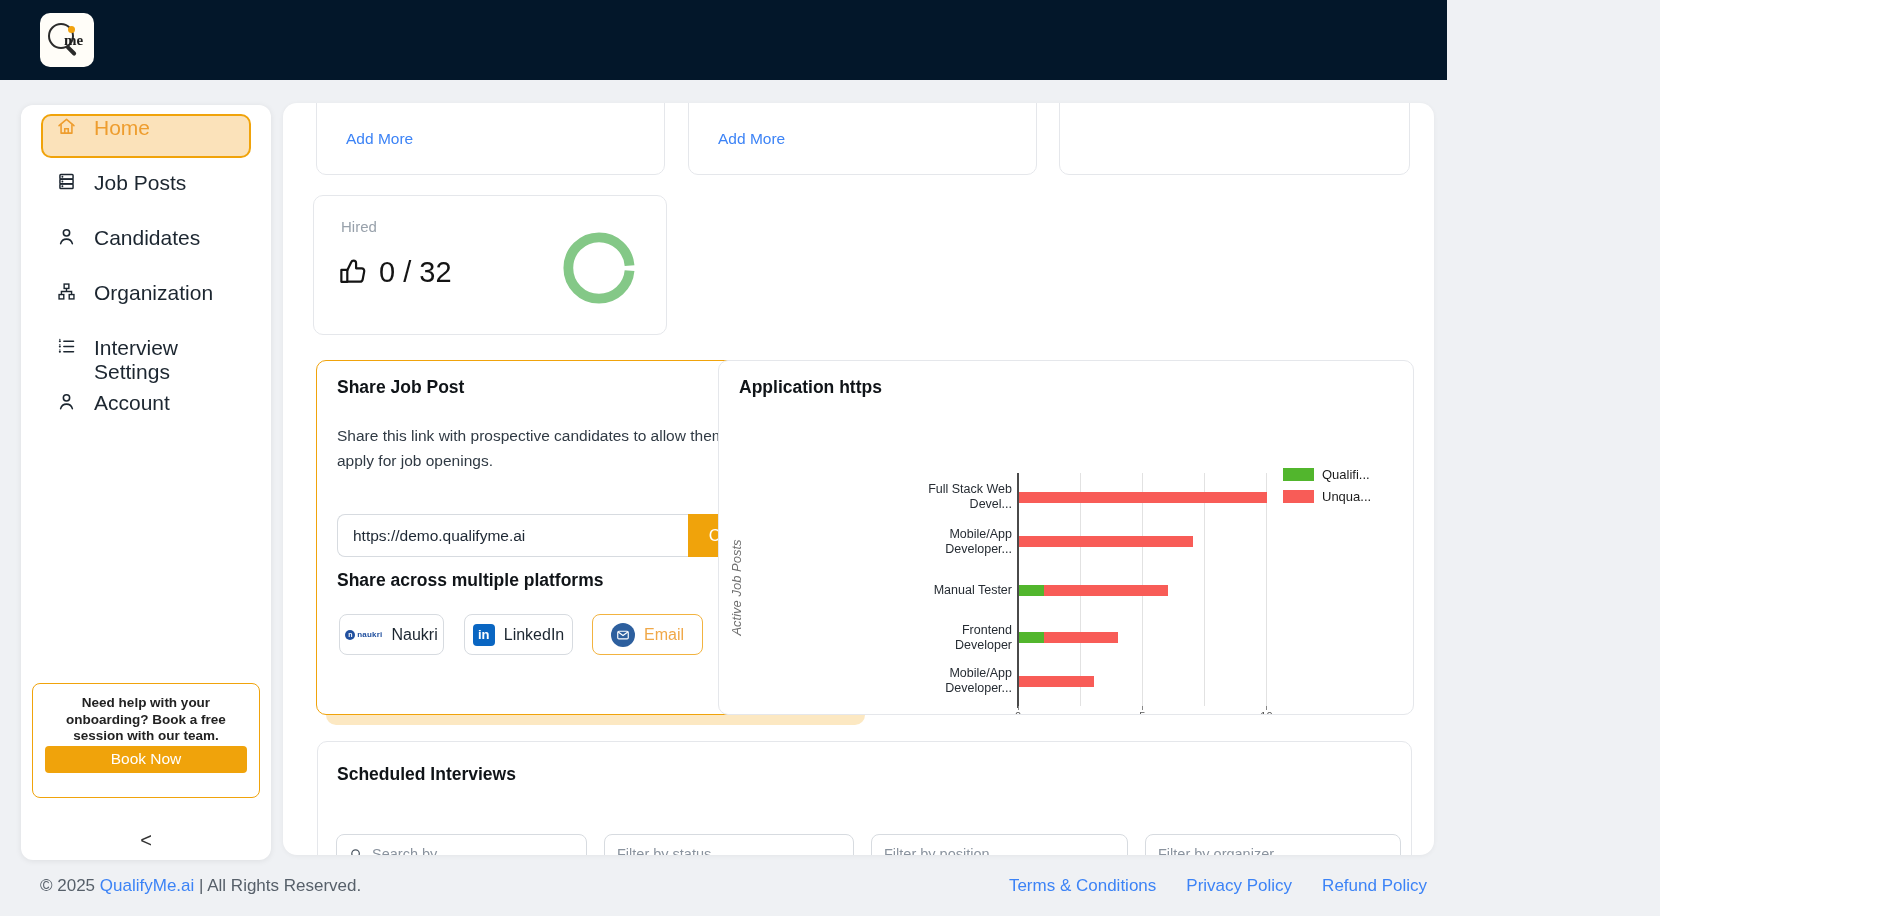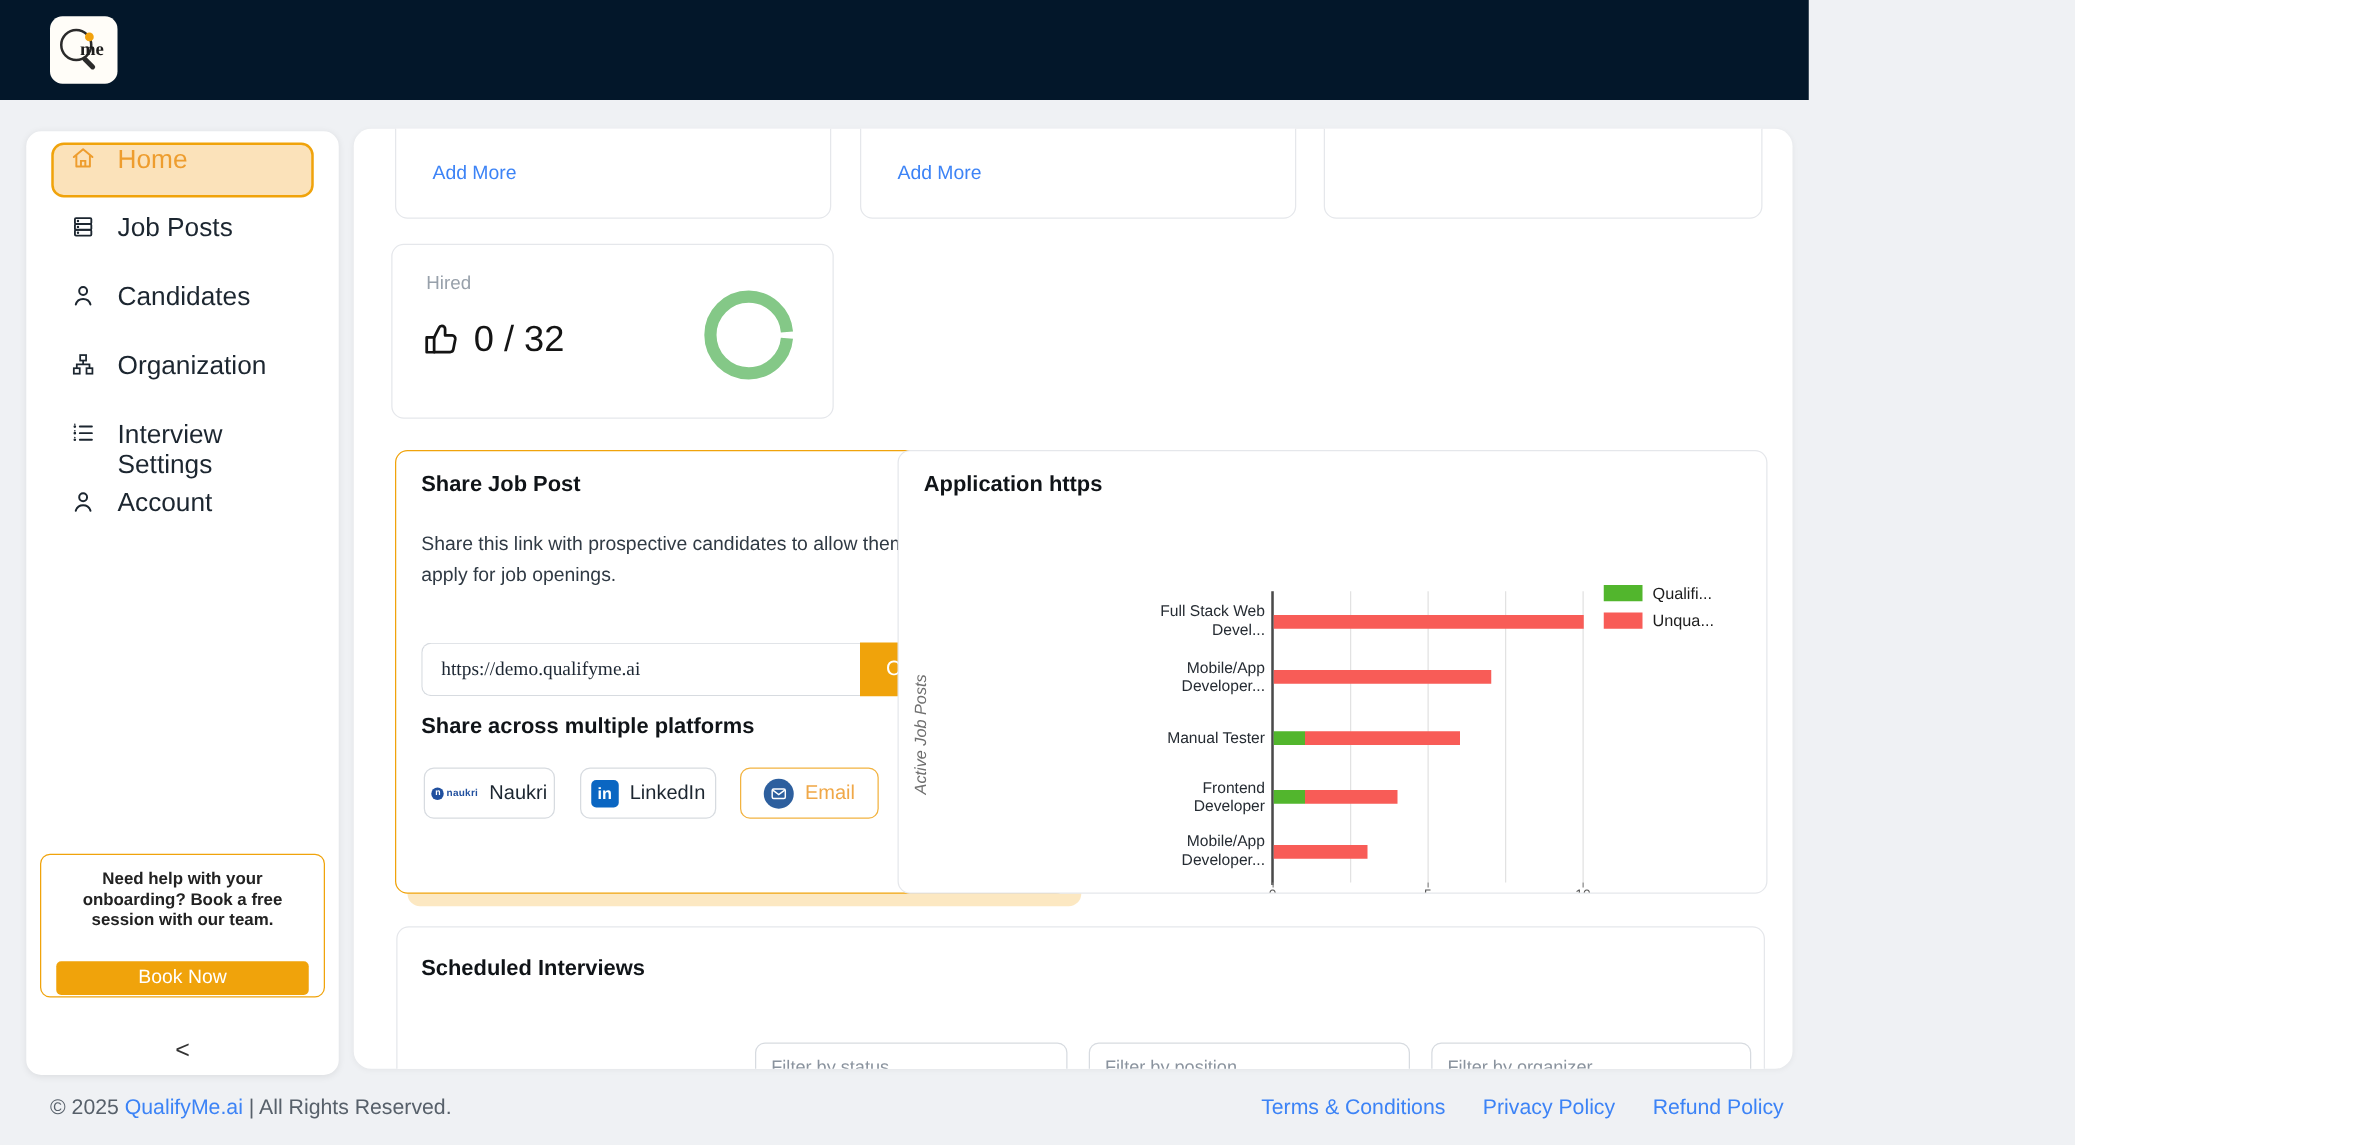--- a/index.html
+++ b/index.html
@@ -18,21 +18,21 @@
   .signout { position:absolute; right:36px; top:0; height:80px; display:flex; align-items:center; gap:9px; color:#fff; font-size:17.5px; cursor:pointer; }
 
   
   .sidebar { position:absolute; left:21px; top:105px; width:250px; height:755px; background:#fff; border-radius:12px; box-shadow:0 1px 6px rgba(0,0,0,.08); }
   .side-list { display:flex; flex-direction:column; padding-top:9px; row-gap:11px; }
   .side-item { height:44px; margin:0 20px; display:flex; align-items:flex-start; padding-left:13px; gap:17px; color:#1c2630; font-size:21px; border:2px solid transparent; border-radius:10px; cursor:pointer; }
   .side-item svg { width:21px; height:21px; flex:0 0 21px; }
   .side-item.active { background:#fbe2ba; border-color:#f0a30b; color:#ee9d2e; }
   .help-box { position:absolute; left:11px; right:11px; top:578px; height:115px; border:1px solid #f0a30b; border-radius:8px; padding:11px 12px 10px; }
   .help-text { font-size:13.5px; font-weight:700; color:#222; text-align:center; line-height:1.23; }
-  .book-now { display:block; width:100%; height:27px; margin-top:24px; background:#f0a30b; border:none; border-radius:4px; color:#fff; font-size:15.5px; font-family:inherit; cursor:pointer; }
+  .book-now { display:block; width:100%; height:27px; margin-top:1px; background:#f0a30b; border:none; border-radius:4px; color:#fff; font-size:15.5px; font-family:inherit; cursor:pointer; }
   .collapse { position:absolute; bottom:8px; left:0; width:100%; text-align:center; font-size:20px; color:#333; cursor:pointer; }
 
   
   .panel { position:absolute; left:283px; top:103px; width:1151px; height:752px; background:#fff; border-radius:14px; overflow:hidden; box-shadow:0 1px 5px rgba(0,0,0,.05); }
   .card { position:absolute; background:#fff; border:1px solid #e5e7eb; border-radius:10px; }
   .top-card { top:-30px; height:102px; padding:56px 0 0 29px; }
   .top-card .addmore { color:#3c83f6; font-size:15.5px; cursor:pointer; text-decoration:none; }
   #top-card-1 { left:33px; width:349px; }
   #top-card-2 { left:405px; width:349px; }
   #top-card-3 { left:776px; width:351px; }
@@ -42,21 +42,21 @@
   .hired-label { position:absolute; left:27px; top:22px; font-size:15px; color:#98a1ab; }
   .hired-value { position:absolute; left:24px; top:60px; display:flex; align-items:center; gap:10px; font-size:29px; color:#141414; }
   .hired-value svg { width:31px; height:31px; }
   .donut { position:absolute; left:245px; top:32px; width:80px; height:80px; }
 
   
   #share-card { left:33px; top:257px; width:539px; height:355px; border:1px solid #f0a30b; box-shadow:10px 10px 0 rgba(242,162,13,.25); }
   .share-title { position:absolute; left:20px; top:16px; font-size:17.5px; font-weight:700; color:#101418; }
   .share-desc { position:absolute; left:20px; top:62px; width:496px; font-size:15.5px; color:#303a44; line-height:1.62; }
   .link-group { position:absolute; left:20px; top:153px; height:43px; display:flex; }
-  .link-input { width:351px; height:43px; border:1px solid #d7dbe0; border-right:none; border-radius:8px 0 0 8px; padding:0 15px; font-size:15.5px; color:#1d2733; font-family:Liberation Serif, serif; outline:none; background:#fff; }
+  .link-input { width:351px; height:43px; border:1px solid #d7dbe0; border-right:none; border-radius:8px 0 0 8px; padding:0 15px; font-size:15.5px; color:#1d2733; font-family:Liberation Sans, sans-serif; outline:none; background:#fff; }
   .copy-btn { width:80px; height:43px; background:#f0a30b; color:#fff; border:none; border-radius:0 8px 8px 0; font-size:16.5px; font-family:inherit; cursor:pointer; }
   .expand-btn { position:absolute; left:463px; top:153px; width:57px; height:43px; background:#fff; border:1px solid #d7dbe0; border-radius:8px; display:flex; align-items:center; justify-content:center; cursor:pointer; }
   .share-sub { position:absolute; left:20px; top:209px; font-size:17.5px; font-weight:700; color:#101418; }
   .plat-btn { position:absolute; top:253px; height:41px; background:#fff; border:1px solid #d7dbe0; border-radius:8px; display:flex; align-items:center; justify-content:center; gap:9px; font-size:16px; color:#1c2630; cursor:pointer; }
   #plat-naukri { left:22px; width:105px; }
   #plat-linkedin { left:147px; width:109px; }
   #plat-email { left:275px; width:111px; border-color:#f2b340; color:#f0a848; }
   #plat-others { left:404px; width:102px; }
   .naukri-logo { display:flex; align-items:center; gap:2px; }
   .naukri-circle { width:10px; height:10px; border-radius:50%; background:#21509f; color:#fff; font-size:7px; font-weight:700; display:flex; align-items:center; justify-content:center; }
@@ -285,20 +285,27 @@
             <div class="xtick-label" style="left: 291px; top: 349px;">0</div>
             <div class="xtick" style="left: 423.2px; top: 345px;"></div>
             <div class="xtick-label" style="left: 415.2px; top: 349px;">5</div>
             <div class="xtick" style="left: 547.4px; top: 345px;"></div>
             <div class="xtick-label" style="left: 539.4px; top: 349px;">10</div>
           </div>
       </div>
 
       <div class="card" id="sched-card">
         <div class="sched-title">Scheduled Interviews</div>
+        <div class="sched-input" id="sched-search">
+          <svg viewBox="0 0 24 24" width="15" height="15" fill="none" stroke="#4a5560" stroke-width="2">
+            <circle cx="10.5" cy="10.5" r="6"></circle>
+              <path d="m15.2 15.2 4.6 4.6" stroke-linecap="round"></path>
+          </svg>
+          <span class="grow">Search by...</span>
+        </div>
         <div class="sched-input" id="sched-f1">
           <span class="grow">Filter by status</span>
           <span class="chev">⌄</span>
         </div>
         <div class="sched-input" id="sched-f2">
           <span class="grow">Filter by position</span>
           <span class="chev">⌄</span>
         </div>
         <div class="sched-input" id="sched-f3">
           <span class="grow">Filter by organizer</span>

